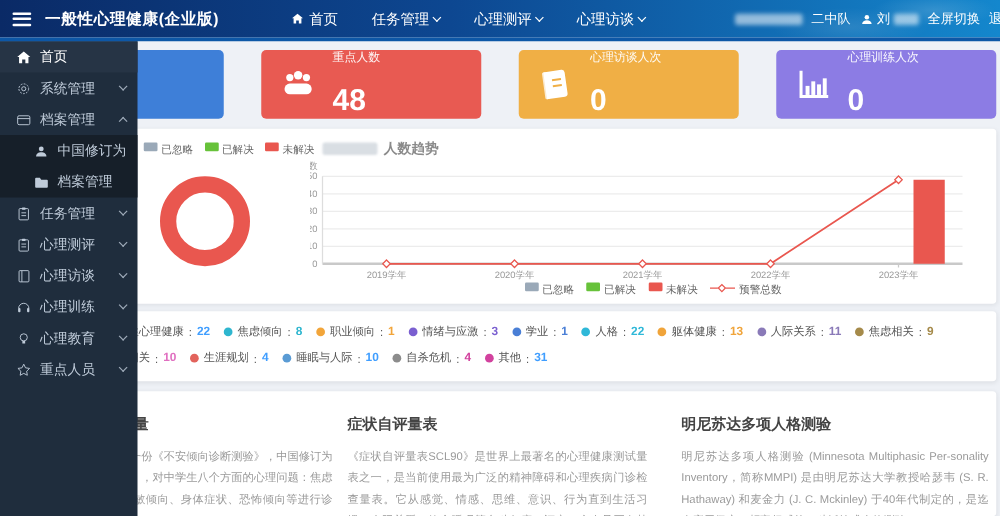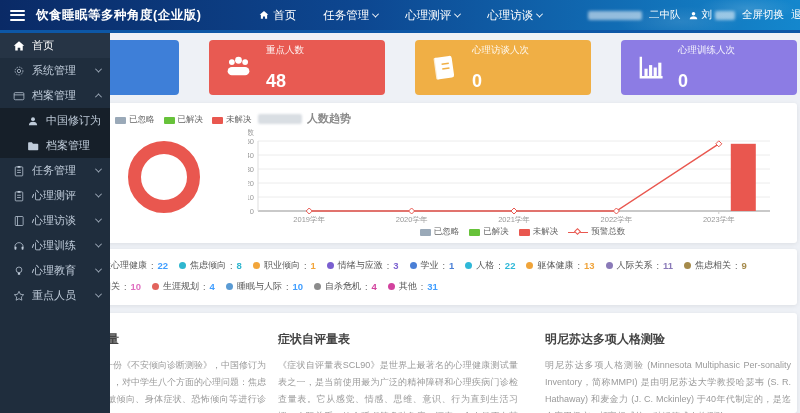--- a/index.html
+++ b/index.html
@@ -30,28 +30,28 @@
 .side-item .chev {margin-left:auto;opacity:.8;}
 .side-item.active {background:#263445;color:#fff;}
 .submenu {background:#161f29;}
 .submenu .side-item {padding-left:27px;}
 
 
 .cards {position:absolute;top:40px;left:3px;right:3px;display:flex;gap:30px;z-index:10;}
 .card {flex:1;height:55px;border-radius:4px;color:#fff;display:flex;align-items:center;padding-left:15px;gap:13px;overflow:hidden;}
 .card svg {width:29px;height:29px;flex:0 0 auto;}
 .card-label {font-size:9.5px;opacity:.95;}
-.card-value {font-size:18px;font-weight:bold;margin-top:14px;}
+.card-value {font-size:24px;font-weight:bold;margin-top:14px;}
 
 
 .panel {position:absolute;left:3px;right:3px;background:#fff;border-radius:3px;box-shadow:0 1px 4px rgba(0,0,0,.08);}
 #chart-panel {top:103px;height:140px;}
 .pie-sec {position:absolute;left:0;top:0;width:245px;height:100%;}
 .pie-legend {position:absolute;left:112px;top:11px;display:flex;gap:9px;font-size:8.5px;color:#666;align-items:center;}
-.lg-item {display:flex;align-items:center;cursor:pointer;white-space:nowrap;}
+.lg-item {display:flex;align-items:flex-start;cursor:pointer;white-space:nowrap;}
 .lg-sq {width:11px;height:7px;border-radius:1px;display:inline-block;margin-right:3px;}
 .donut {position:absolute;left:123px;top:36px;}
 .trend-sec {position:absolute;left:245px;right:0;top:0;height:100%;}
 .trend-title {position:absolute;left:10px;top:8px;font-size:11px;color:#8a8a8a;font-weight:bold;display:flex;gap:5px;align-items:center;}
 #trend-svg {position:absolute;left:0;top:22px;width:548px;height:102px;}
 .trend-legend {position:absolute;bottom:5px;left:0;right:0;display:flex;justify-content:center;gap:10px;font-size:8.5px;color:#666;align-items:center;}
 .lg-line {position:relative;width:20px;height:9px;margin-right:3px;color:#e9574f;}
 .lg-line::before {content:"";position:absolute;left:0;right:0;top:4px;border-top:1px solid #e9574f;}
 .lg-line i {position:absolute;left:7px;top:1.5px;width:5px;height:5px;background:#fff;border:1px solid #e9574f;transform:rotate(45deg);display:block;}
 
@@ -69,21 +69,21 @@
 </style>
 </head>
 <body>
 
 <div class="navbar">
   <div class="hamb">
       <i></i>
       <i></i>
       <i></i>
     </div>
-  <div class="nav-title">饮食睡眠等多种角度(企业版)</div>
+  <div class="nav-title">一般性心理健康(企业版)</div>
   <div class="nav-menu">
     <div class="nav-item">
       <svg width="10" height="10" viewBox="0 0 16 16">
           <path d="M8 1.5 15 7.5 13 7.5 13 14 9.7 14 9.7 10.2 6.3 10.2 6.3 14 3 14 3 7.5 1 7.5 Z" fill="#fff"></path>
         </svg>
       <span>首页</span>
     </div>
     <div class="nav-item">
         <span>任务管理</span>
         <span class="chev"></span>

